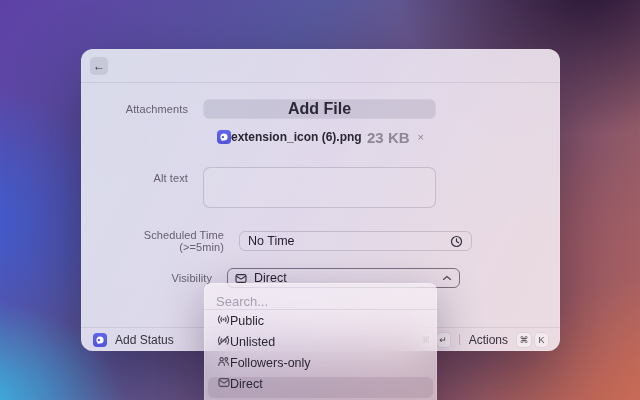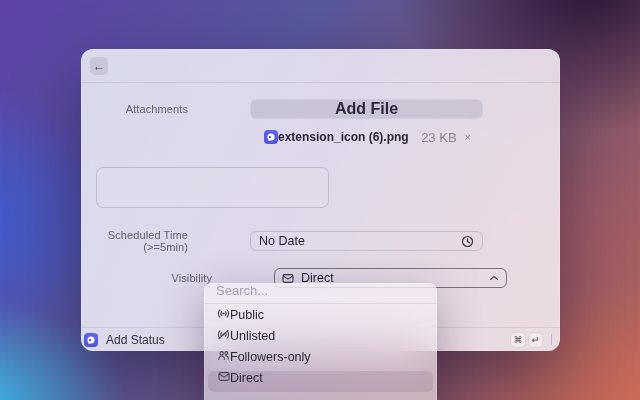--- a/index.html
+++ b/index.html
@@ -27,21 +27,21 @@
   }
   .window-header { position:relative; height:34px; border-bottom:1px solid rgba(30,20,50,0.09); }
   .back-btn {
     position:absolute; left:9px; top:8px; width:18px; height:18px;
     border-radius:5px; background:rgba(40,30,60,0.1);
     display:flex; align-items:center; justify-content:center;
     font-size:12px; color:#35313e; cursor:pointer;
   }
 
   
-  .form-row { display:flex; align-items:center;gap:47px; }
+  .form-row { display:flex; align-items:center; }
   .form-label {
     width:107px; flex-shrink:0; text-align:right;
     font-size:11px; color:#66606f; letter-spacing:0.1px;
   }
   .form-field { margin-left:15px; width:233px; }
 
   .row-attachments { margin-top:16px; }
   .add-file-btn {
     height:20px; border-radius:6px;
     background:rgba(96,84,116,0.16);
@@ -51,52 +51,52 @@
   }
 
   .row-file { margin-top:9px; height:18px; }
   .file-item { display:flex; align-items:center; padding-left:14px; padding-right:12px; }
   .app-badge {
     width:14px; height:14px; border-radius:4px; flex-shrink:0;
     background:linear-gradient(180deg, var(--accent-purple, #6467ee) 0%, #5153d8 100%);
     display:flex; align-items:center; justify-content:center;
   }
   .file-name { font-size:12px; font-weight:600; color:#2b2733; }
-  .file-size { margin-left:auto; font-size:13px; color:#8d8796; }
+  .file-size { margin-left:auto; font-size:15px; color:#8d8796;font-weight:bold; }
   .file-remove { margin-left:8px; font-size:11px; color:#8d8796; cursor:pointer; line-height:1; }
 
   .row-alttext { margin-top:21px; align-items:flex-start; }
   .row-alttext .form-label { padding-top:5px; }
   .alt-textarea {
     width:233px; height:41px; resize:none;
     border:1px solid rgba(40,28,62,0.16); border-radius:7px;
     background:rgba(255,255,255,0.05); outline:none;
     font-family:"Liberation Sans", sans-serif; font-size:12px; color:#2b2733; padding:4px 8px;
   }
 
-  .row-scheduled { margin-top:17px; }
+  .row-scheduled { margin-top:17px;margin-left:36px; }
   .input-field {
     height:20px; border:1px solid rgba(40,28,62,0.16); border-radius:6px;
     display:flex; align-items:center; padding:0 8px;
     font-size:12.5px; font-weight:500; color:#241f2e; cursor:pointer;
   }
   .field-trailing { margin-left:auto; display:flex; align-items:center; }
 
   .row-visibility { margin-top:15px;margin-left:24px; }
   .select-field {
     height:20px; border:1.5px solid rgba(35,25,50,0.55); border-radius:6px;
     display:flex; align-items:center; padding:0 7px; gap:7px;
     font-size:12.5px; font-weight:500; color:#241f2e; cursor:pointer;
   }
 
   
   .window-footer {
     position:absolute; left:0; right:0; bottom:0; height:24px;
     border-top:1px solid rgba(30,20,50,0.08);
-    display:flex; align-items:center; padding:0 3px;
+    display:flex; align-items:center; padding:0 12px;
   }
   .footer-app-name { margin-left:8px; font-size:12px; font-weight:500; color:#36323e; }
   .footer-right { margin-left:auto; display:flex; align-items:center; gap:4px; }
   .keycap {
     min-width:13px; height:14px; padding:0 2.5px; border-radius:4px;
     background:rgba(255,255,255,0.42);
     box-shadow:0 0 0 0.5px rgba(60,40,60,0.12);
     display:flex; align-items:center; justify-content:center;
     font-size:9px; color:#4a4550;
   }
@@ -107,21 +107,21 @@
   
   .dropdown {
     position:absolute; left:204px; top:283px; width:233px; height:160px;
     border-radius:8px;
     background:rgba(248,243,247,0.62);
     backdrop-filter: blur(26px) saturate(1.5);
     -webkit-backdrop-filter: blur(26px) saturate(1.5);
     box-shadow: 0 14px 45px rgba(28,12,40,0.32), 0 0 0 0.5px rgba(255,255,255,0.35) inset;
   }
   .dropdown-search {
-    height:21px; display:flex; align-items:flex-start; padding:0 12px;
+    height:27px; display:flex; align-items:flex-end; padding:0 12px;
     border-bottom:1px solid rgba(30,20,50,0.09);
   }
   .dropdown-search input {
     width:100%; border:none; outline:none; background:transparent;
     font-family:"Liberation Sans", sans-serif; font-size:13px; color:#3a3544;
   }
   .dropdown-search input::placeholder { color:#a59eae; }
   .dropdown-list { padding:4px; }
   .option {
     height:21px; display:flex; align-items:flex-start; 
@@ -163,30 +163,31 @@
           <path d="M2 8.6 L3.4 7.4 L4.6 8.8 Z" fill="#ffffff"></path>
         </svg>
       </span>
       <span class="file-name">extension_icon (6).png</span>
       <span class="file-size">23 KB</span>
       <span class="file-remove">×</span>
     </div>
   </div>
 
   <div class="form-row row-alttext">
+    <div class="form-label">Alt text</div>
     <div class="form-field">
       <textarea class="alt-textarea" value="" style=""></textarea>
     </div>
   </div>
 
   <div class="form-row row-scheduled">
     <div class="form-label">Scheduled Time (&gt;=5min)</div>
     <div class="form-field">
       <div class="input-field">
-        <span>No Date</span>
+        <span>No Time</span>
         <span class="field-trailing">
           <svg class="ic" width="13" height="13" viewBox="0 0 13 13" fill="none" stroke="#35313e" stroke-width="1.2" stroke-linecap="round">
             <circle cx="6.5" cy="6.5" r="5"></circle>
             <path d="M6.5 3.8 V6.5 L8.6 7.8"></path>
           </svg>
         </span>
       </div>
     </div>
   </div>
 
@@ -218,20 +219,25 @@
         <path d="M2 8.6 L3.4 7.4 L4.6 8.8 Z" fill="#ffffff"></path>
       </svg>
     </span>
     <span class="footer-app-name">Add Status</span>
     <div class="footer-right">
       <div class="footer-group">
         <span class="keycap">⌘</span>
         <span class="keycap">↵</span>
       </div>
       <span class="footer-sep"></span>
+      <div class="footer-group">
+        <span class="footer-actions-label">Actions</span>
+        <span class="keycap">⌘</span>
+        <span class="keycap">K</span>
+      </div>
     </div>
   </div>
 
 </div>
 
 <div class="dropdown">
   <div class="dropdown-search">
     <input type="text" placeholder="Search..." style="">
   </div>
   <div class="dropdown-list">

